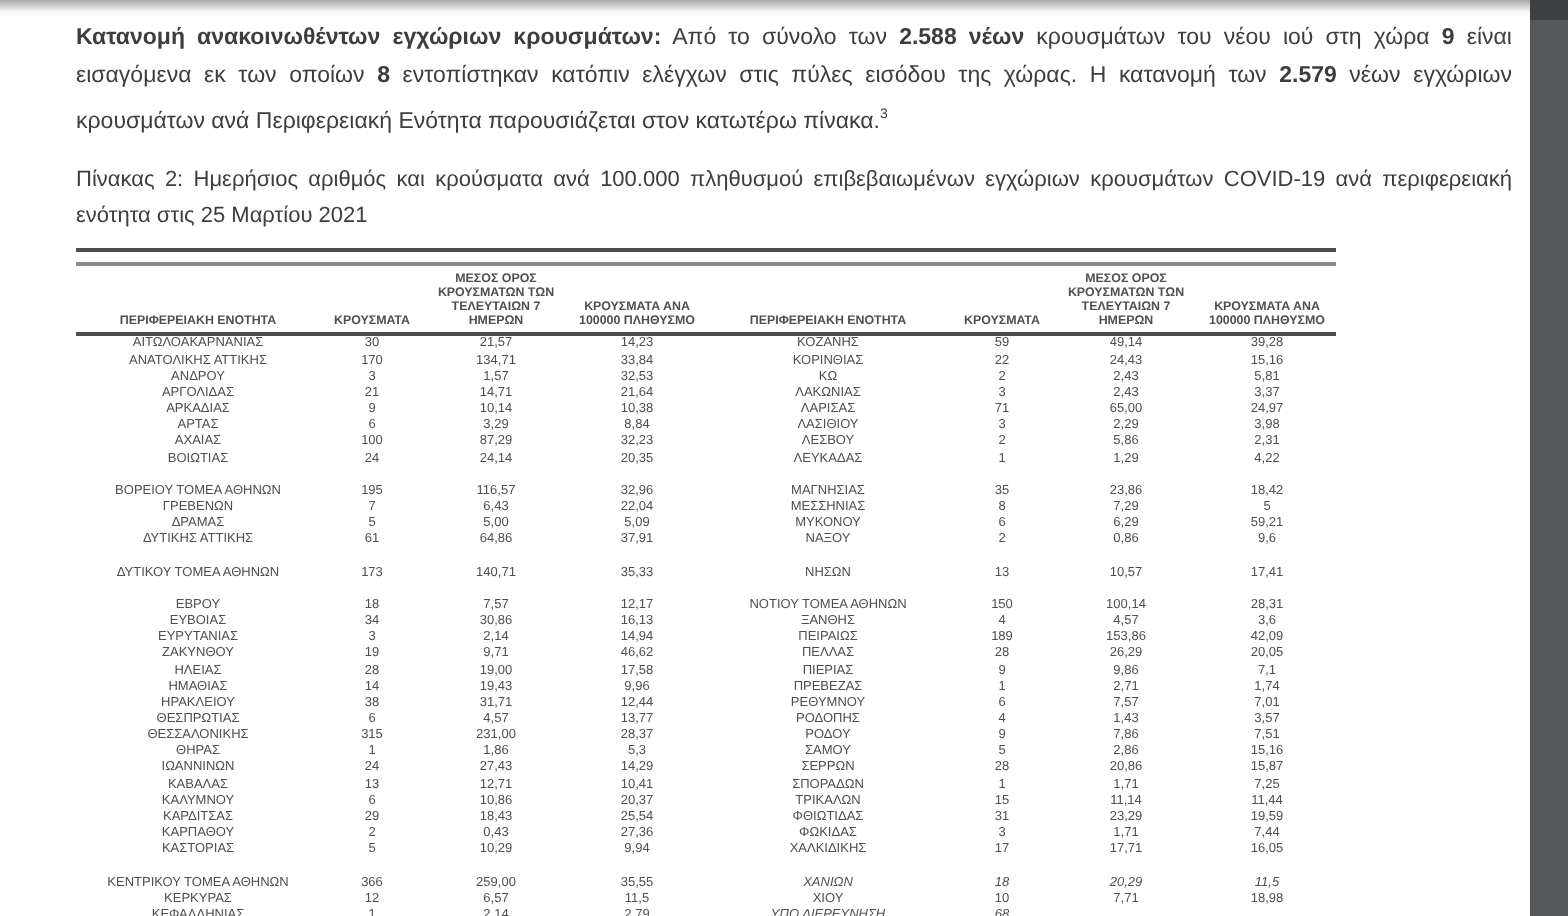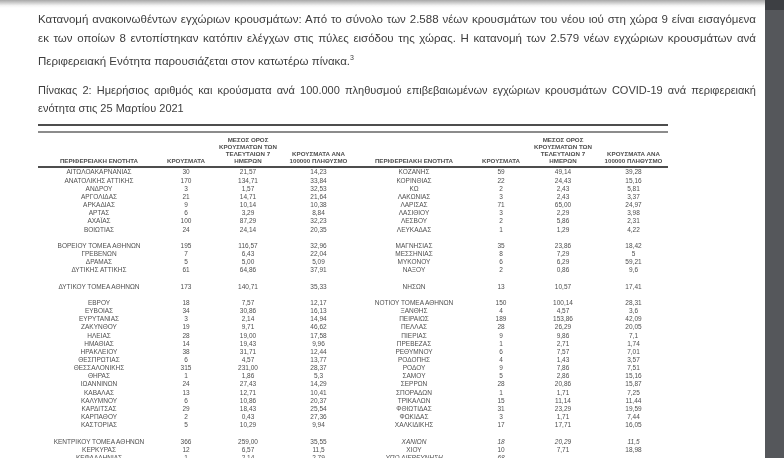--- a/index.html
+++ b/index.html
@@ -7,21 +7,21 @@
     position:relative;width:784px;height:458px;background:#ffffff;
     font-family:"Liberation Sans",sans-serif;overflow:hidden;
     color:var(--text,#3d3d3d);
   }
   .top-strip{position:absolute;top:0;left:0;width:784px;height:8px;
     background:linear-gradient(to bottom,#a8a8a8,#f4f4f4 70%,#ffffff);}
   .side-band{position:absolute;top:0;right:0;width:19px;height:458px;background:var(--side_band,#55575b);}
   .side-band-top{position:absolute;top:0;right:0;width:19px;height:10px;background:var(--side_band_top,#3d3f43);}
   .content{position:absolute;top:10px;left:38px;width:718px;}
   .intro{margin:0;font-size:11.5px;line-height:19px;text-align:justify;color:var(--text,#3d3d3d);}
-  .intro .b{font-weight:normal;}
+  .intro .b{font-weight:bold;}
   .intro sup{font-size:7px;}
   .caption{margin:10px 0 4px 0;font-size:11px;line-height:18px;text-align:justify;color:var(--text,#3d3d3d);}
   .table-block{width:630px;margin-top:7px;}
   .rule-top{height:5px;border-top:2px solid var(--rule,#4d4d4d);border-bottom:2px solid #8c8c8c;}
   .tables-wrap{display:flex;}
   .sub{width:315px;}
   .hdr{display:flex;align-items:flex-end;border-bottom:2px solid var(--rule,#4d4d4d);height:31px;padding-bottom:2px;}
   .hdr .cell{font-size:6.2px;line-height:7px;font-weight:bold;color:var(--table_text,#4f4f4f);text-align:center;}
   .row{display:flex;align-items:center;height:8.16px;}
   .row.it{font-style:italic;}

